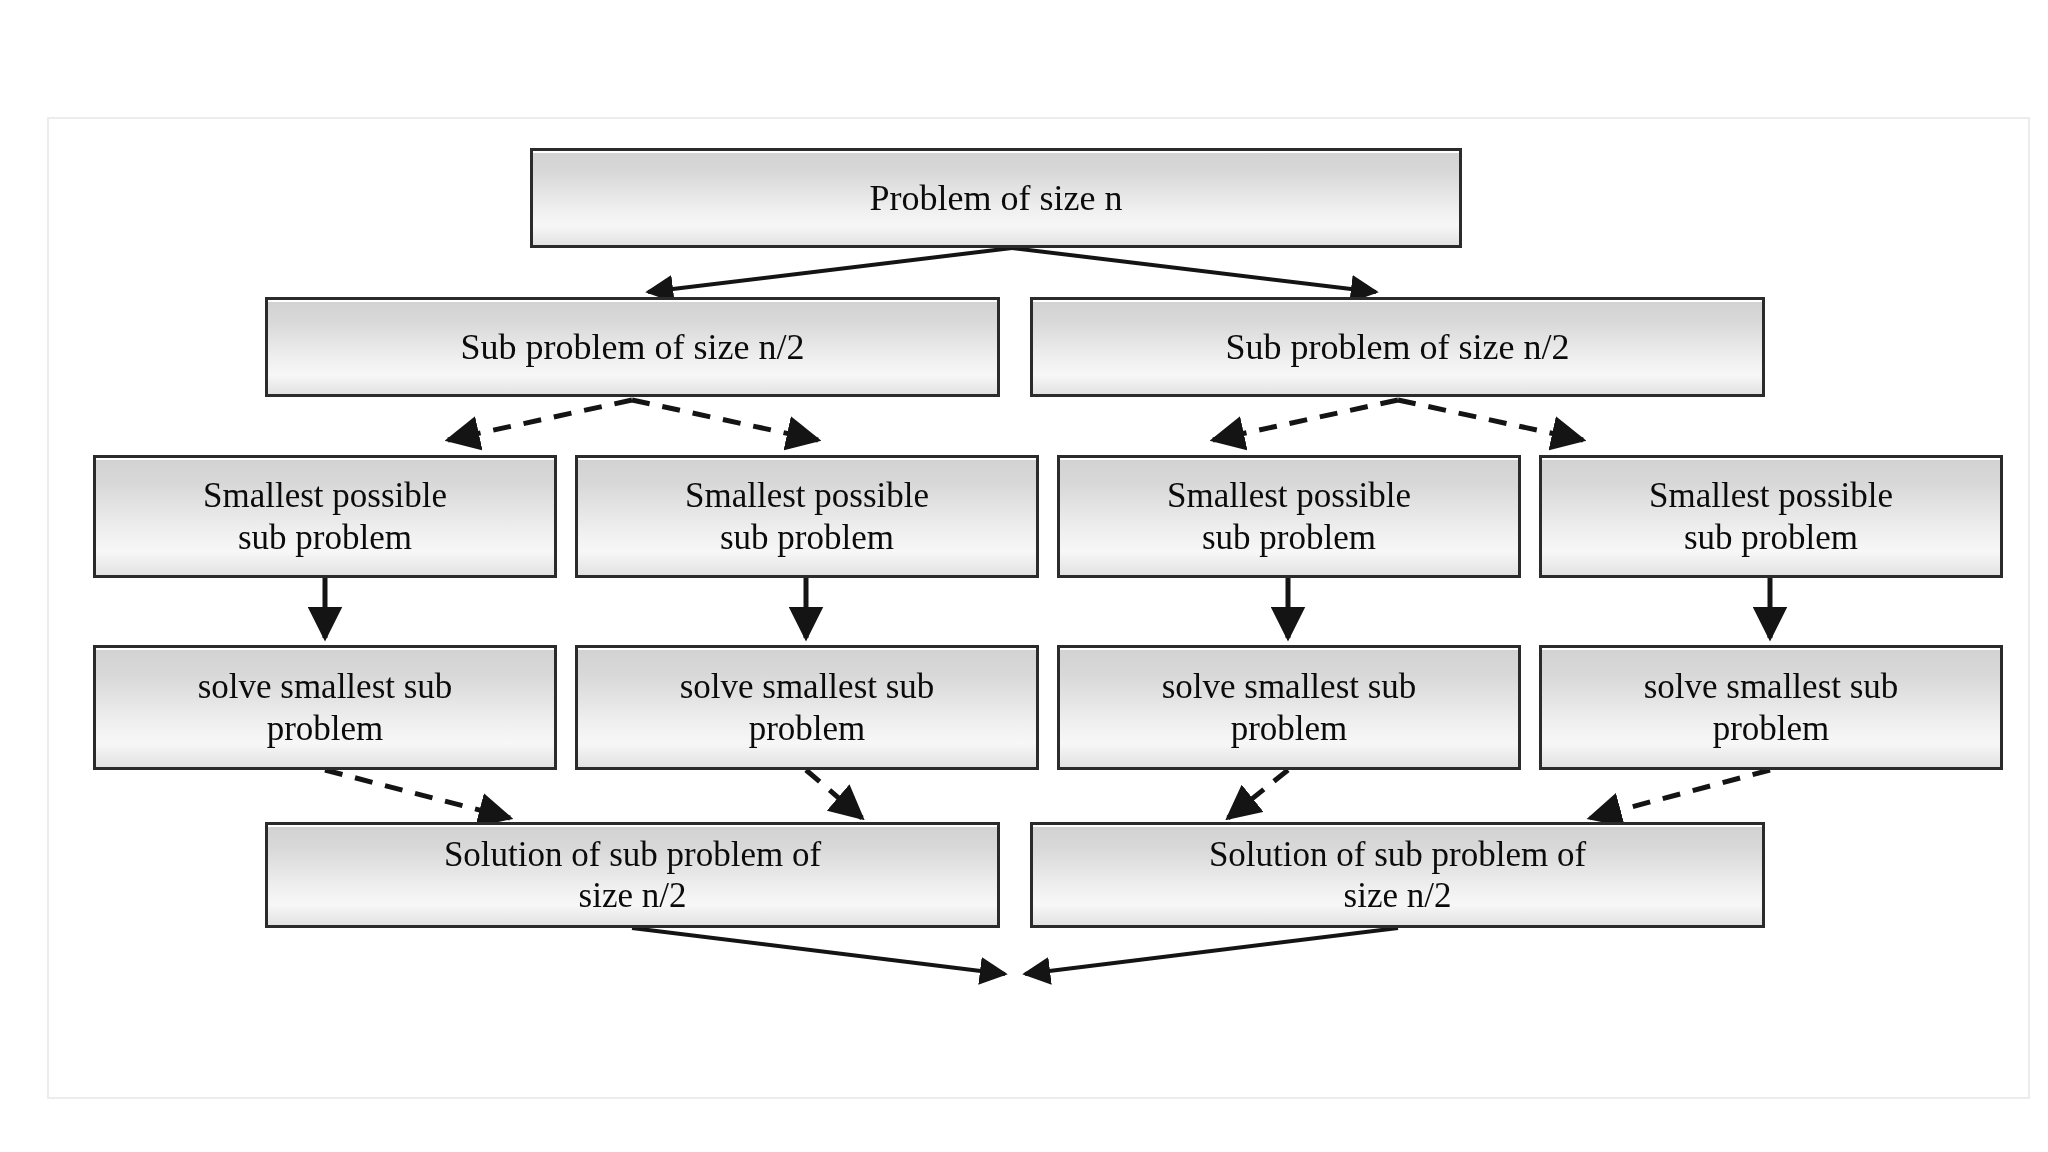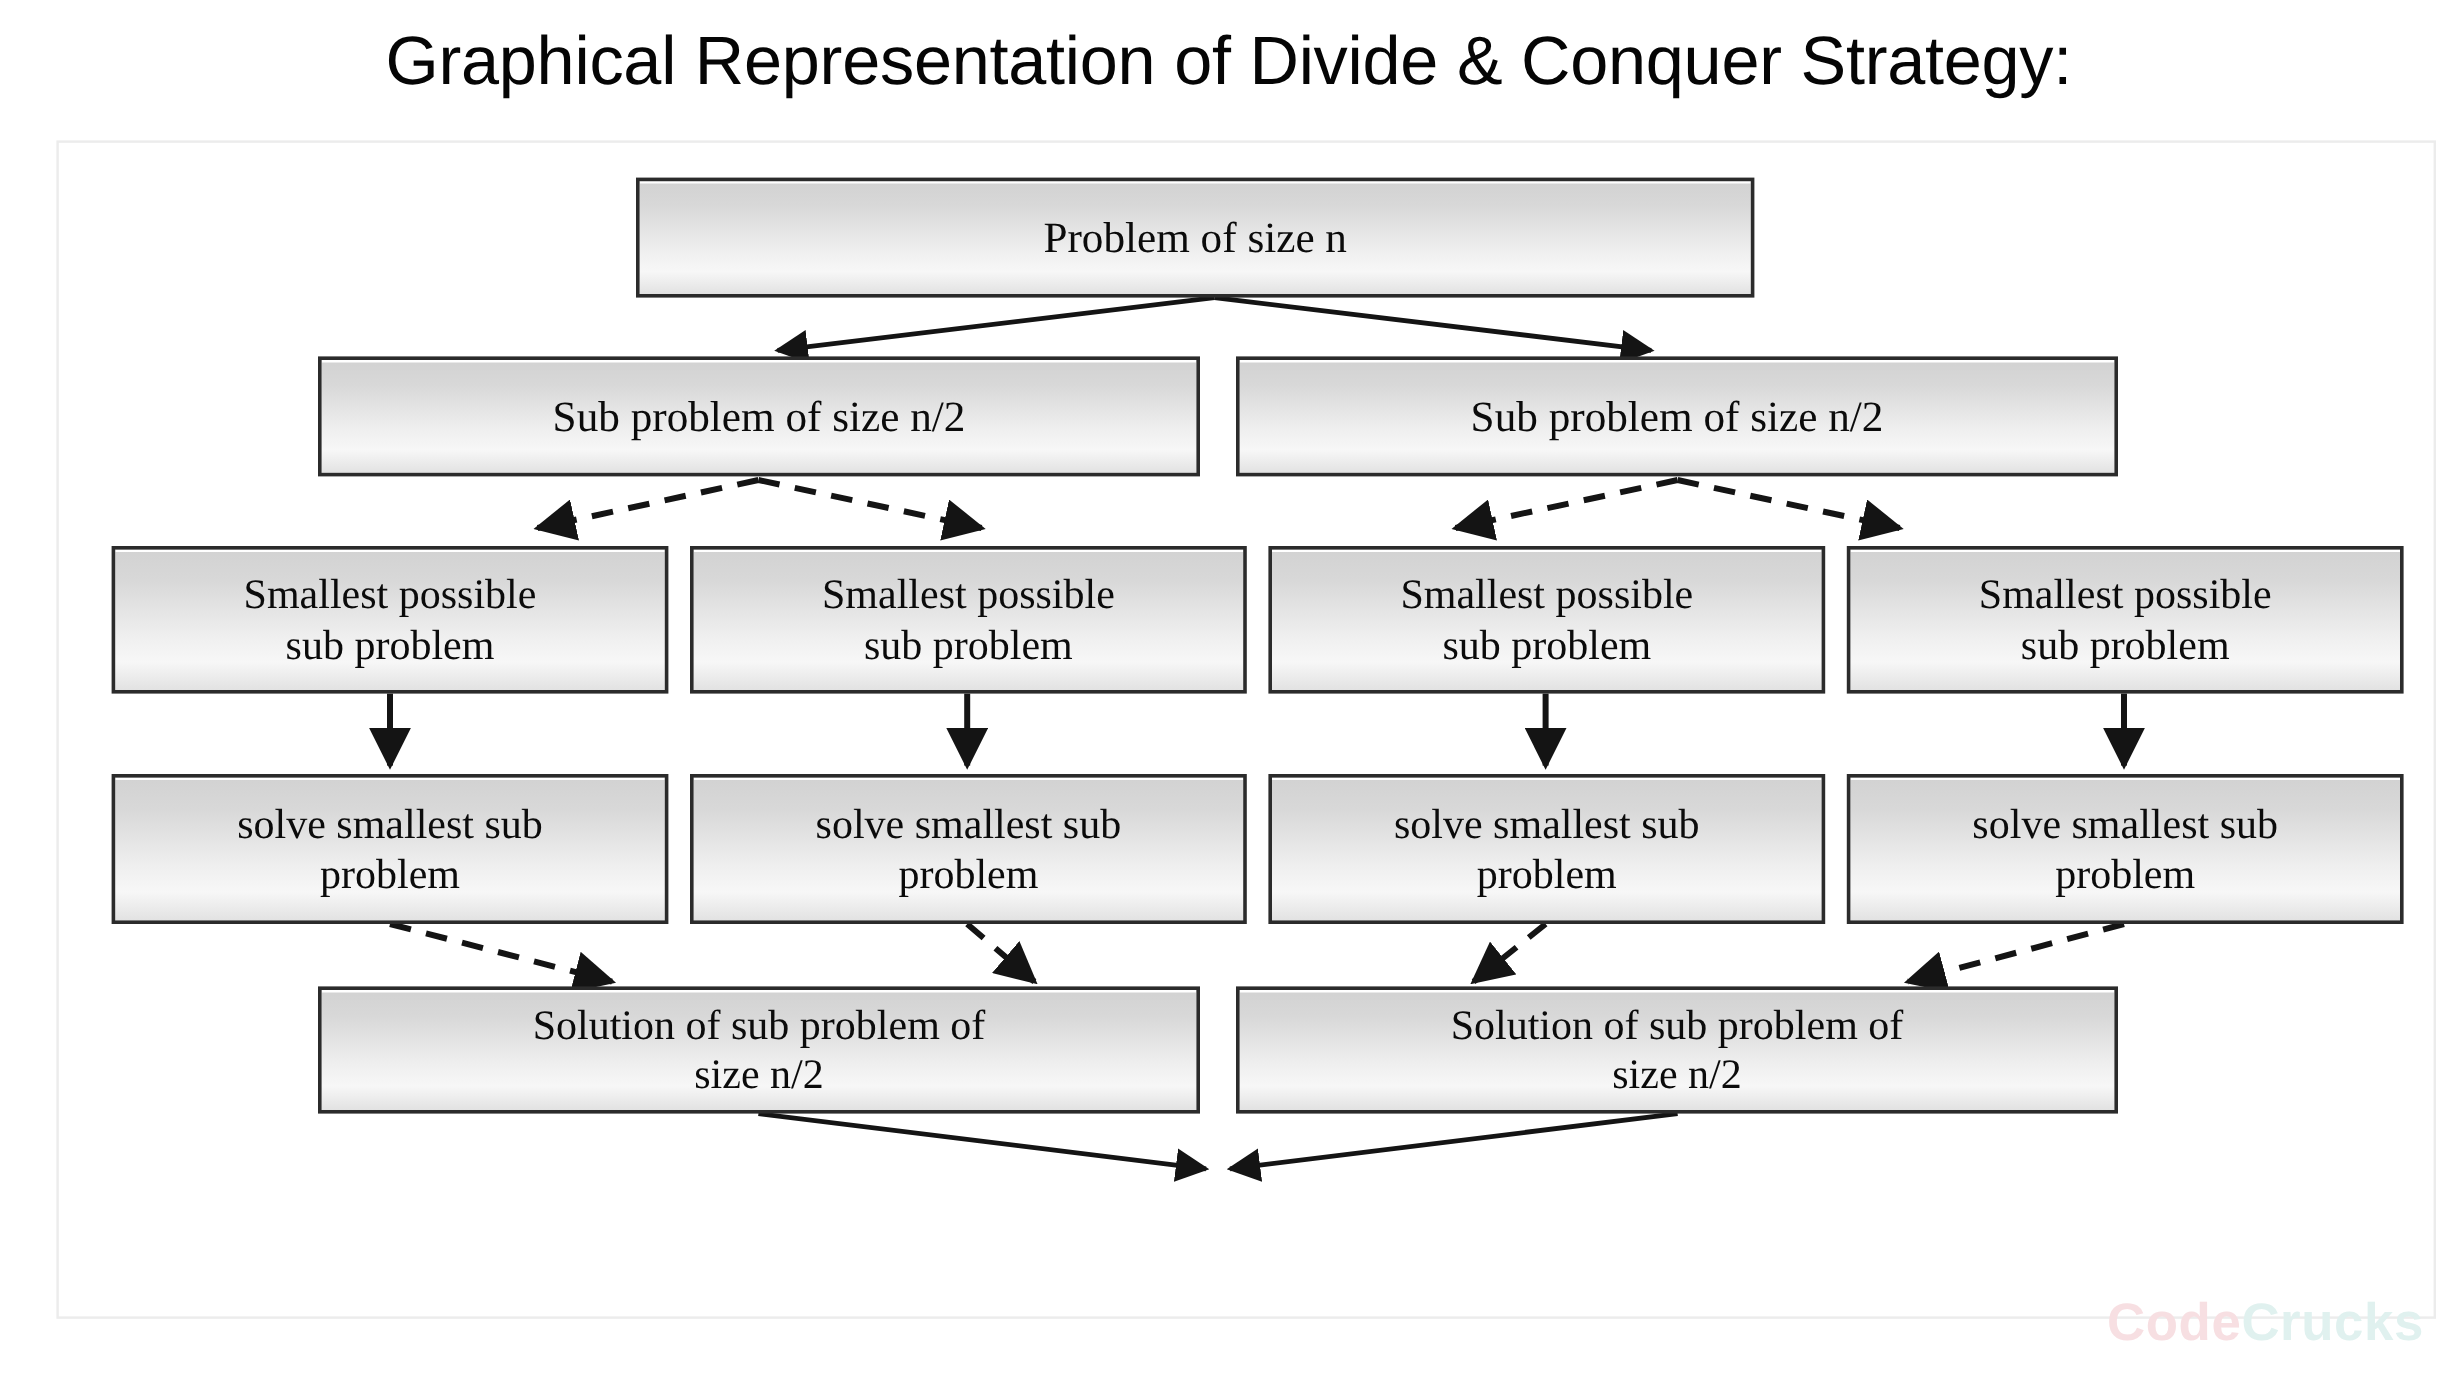--- a/index.html
+++ b/index.html
@@ -99,21 +99,20 @@
     user-select: none;
   }
   .watermark .wm-a { color: #f7dfe2; }
   .watermark .wm-b { color: #e0f1ef; }
 </style>
 </head>
 <body>
 
 <div id="page">
 
-  <div class="page-title">Graphical Representation of Divide &amp; Conquer Strategy:</div>
 
   <div class="figure-frame"></div>
 
   <svg class="connector-layer" viewBox="0 0 2048 1152" width="2048" height="1152">
     <defs>
       <marker id="arrowSolid" viewBox="0 0 10 10" refX="9" refY="5" markerWidth="7" markerHeight="7" orient="auto-start-reverse">
         <path d="M 0 0 L 10 5 L 0 10 z" fill="#141414"></path>
       </marker>
       <marker id="arrowDash" viewBox="0 0 10 10" refX="9" refY="5" markerWidth="7" markerHeight="7" orient="auto-start-reverse">
         <path d="M 0 0 L 10 5 L 0 10 z" fill="#141414"></path>
@@ -203,17 +202,14 @@
   <div class="node node-solution" style="left:265px; top:822px; width:735px; height:106px;">
     <span class="label">Solution of sub problem of
 size n/2</span>
   </div>
   <div class="node node-solution" style="left:1030px; top:822px; width:735px; height:106px;">
     <span class="label">Solution of sub problem of
 size n/2</span>
   </div>
 
 
-  <div class="watermark">
-    <span class="wm-a">Code</span><span class="wm-b">Crucks</span>
-  </div>
 
 </div>
 
 </body></html>

